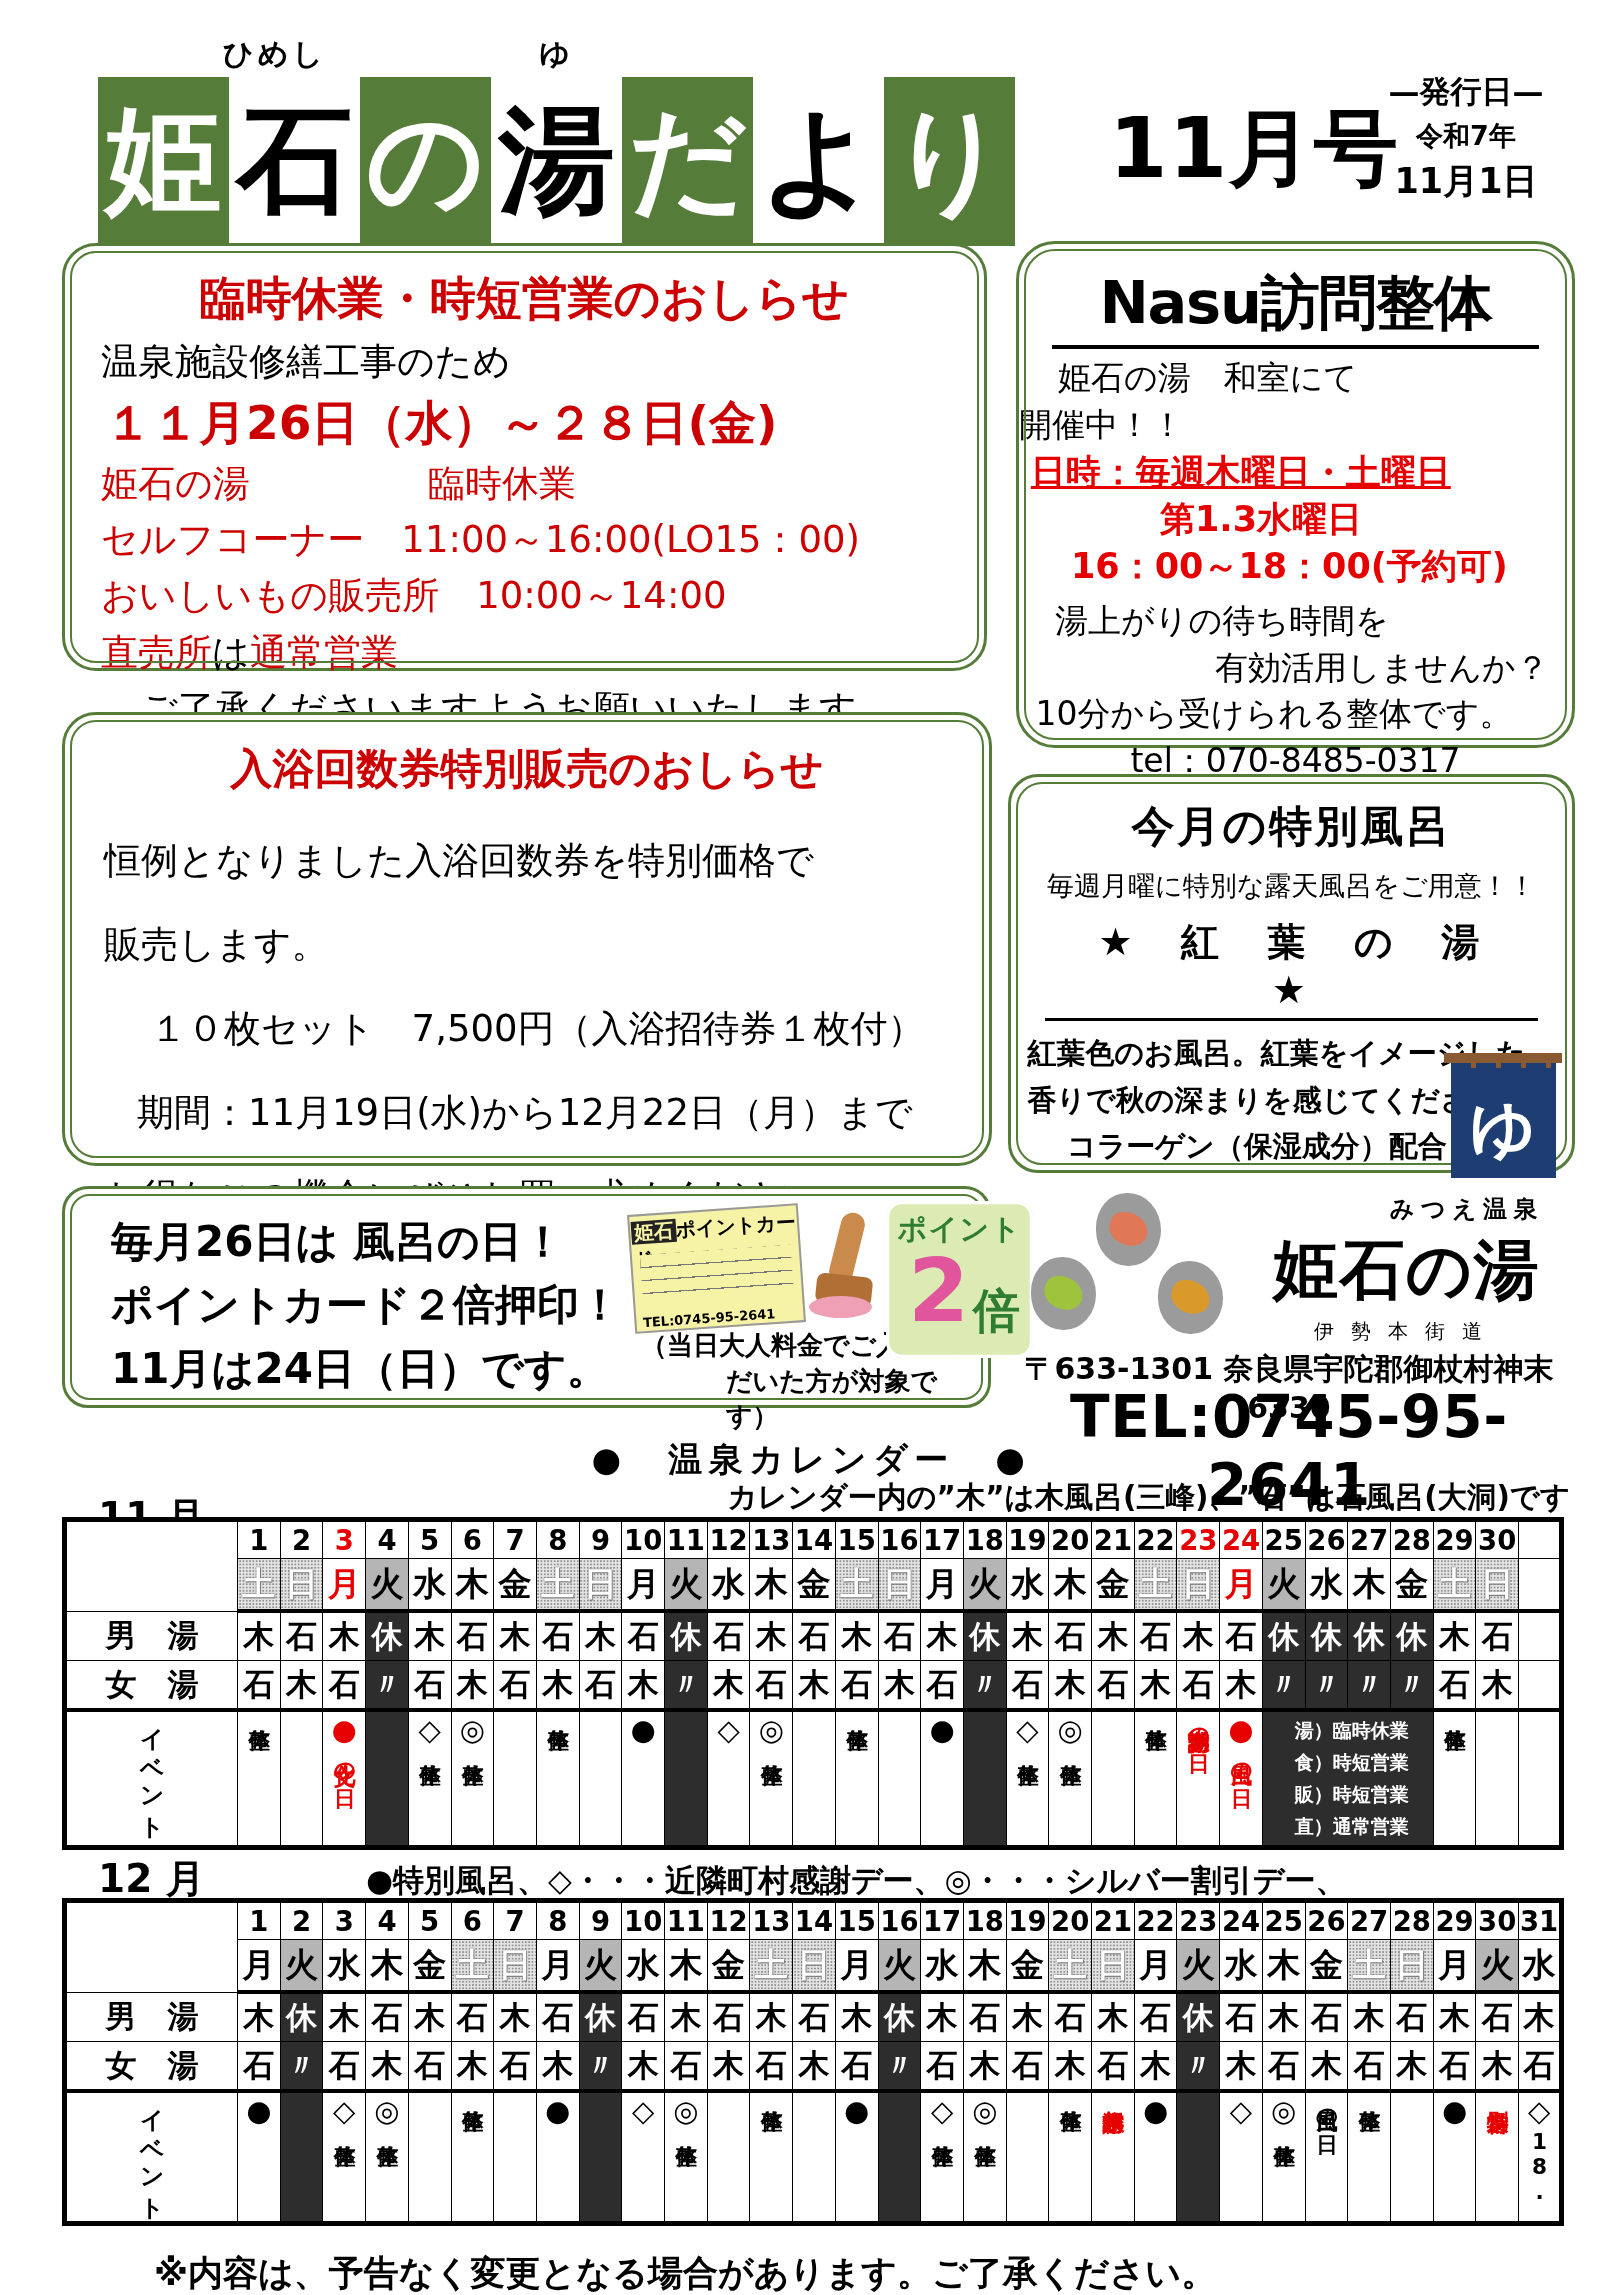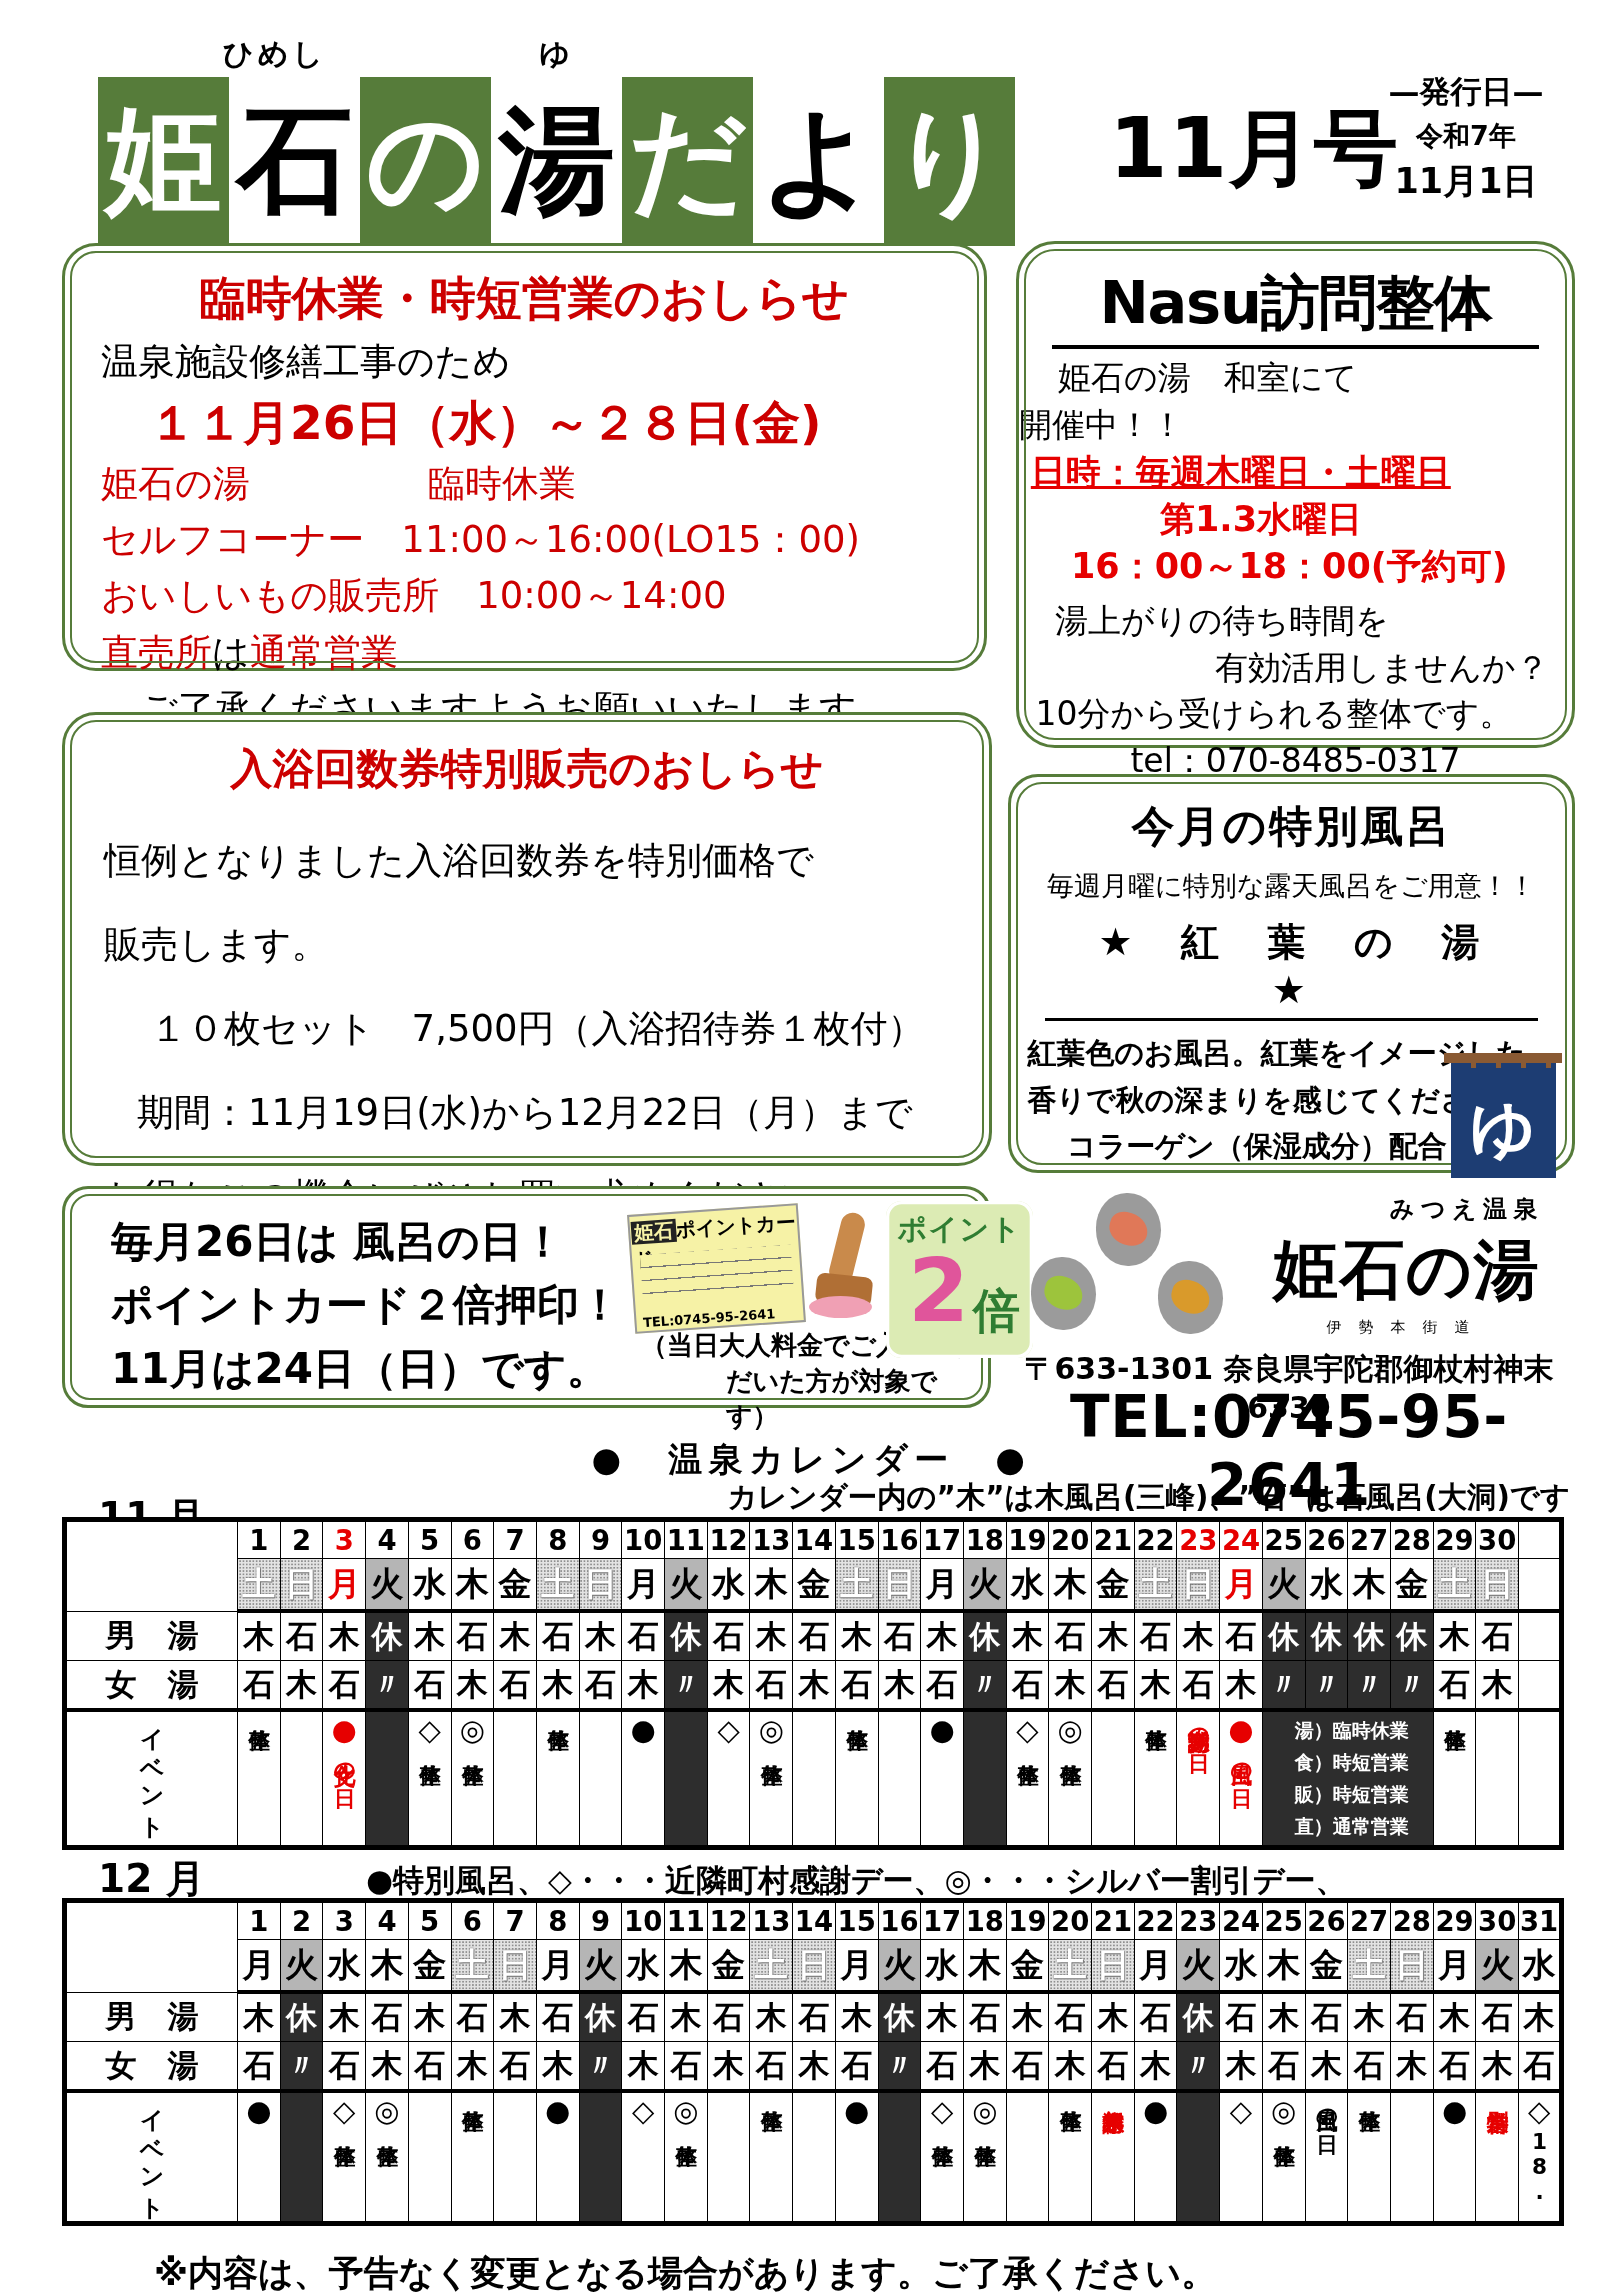--- a/index.html
+++ b/index.html
@@ -25,21 +25,21 @@
   
   .gbox{position:absolute;border:3.9px solid var(--green);border-radius:34px;background:#fff;}
   .gbox::before{content:"";position:absolute;inset:4.6px;border:2px solid var(--green);
                 border-radius:26px;pointer-events:none;}
 
   
   .notice{left:62px;top:243px;width:919px;height:422px;}
   .notice .ttl{margin:22px 0 3.9px 0;text-align:center;font-size:46px;font-weight:bold;color:var(--red);}
   .notice .ln{font-size:37px;line-height:1.52;margin-left:36px;}
   .notice .red{color:var(--red);}
-  .notice .big{font-size:47px;font-weight:bold;color:var(--red);margin-left:84px;line-height:1.4;}
+  .notice .big{font-size:47px;font-weight:bold;color:var(--red);margin-left:40px;line-height:1.4;}
   .notice .pair{display:flex;margin-left:36px;}
   .notice .pair .a{width:327px;}
   .notice .last{margin-left:75px;}
 
   
   .nasu{left:1016px;top:241px;width:553px;height:501px;border-radius:39px;}
   .nasu::before{border-radius:31px;}
   .nasu .ttl{margin:19.6px auto 6.5px auto;width:88%;text-align:center;font-size:59px;font-weight:bold;
              border-bottom:4.6px solid #000;padding-bottom:1px;letter-spacing:-1.3px;}
   .nasu .ln{font-size:33px;line-height:1.42;}
@@ -109,21 +109,21 @@
   .shop{position:absolute;left:1001px;top:1193px;width:576px;height:242px;}
   .stones{position:absolute;left:23px;top:0;width:216px;height:147px;}
   .stone{position:absolute;width:65px;height:73px;background:#9b9b9b;border-radius:48% 52% 50% 50%;}
   .stone i{position:absolute;inset:28% 20%;border-radius:45% 60% 50% 55%;transform:rotate(18deg);}
   .st1{left:72px;top:0;}  .st1 i{background:#e07858;}
   .st2{left:6.5px;top:64px;} .st2 i{background:#9dc43c;}
   .st3{left:134px;top:68px;} .st3 i{background:#d99a2b;}
   .brand{position:absolute;left:242px;top:0;width:327px;text-align:center;}
   .brand .sm1{font-size:24px;font-weight:bold;letter-spacing:6.5px;text-align:right;margin-right:26px;}
   .brand .big{font-size:65px;font-weight:bold;letter-spacing:1.3px;margin-top:1.3px;}
-  .brand .sm2{font-size:15px;letter-spacing:17px;margin-top:3.9px;}
+  .brand .sm2{font-size:20px;letter-spacing:17px;margin-top:3.9px;}
   .addr{position:absolute;left:0;top:156px;width:576px;text-align:center;font-size:30px;font-weight:600;}
   .tel-big{position:absolute;left:0;top:190px;width:576px;text-align:center;font-size:58px;font-weight:bold;letter-spacing:0.7px;}
 
   
   .cal-head{position:absolute;left:0;top:1437px;width:1623px;text-align:center;font-size:34px;font-weight:600;letter-spacing:6.5px;}
   .m-label{position:absolute;font-size:39px;font-weight:bold;}
   .m11{left:98px;top:1470px;margin-top:20px;}
   .m12{left:98px;top:1852px;}
   .cal-note{position:absolute;left:0;top:1478px;width:1570px;text-align:right;font-size:29.4px;font-weight:600;}
   .dec-legend{position:absolute;left:366px;top:1860px;font-size:31px;font-weight:bold;}

